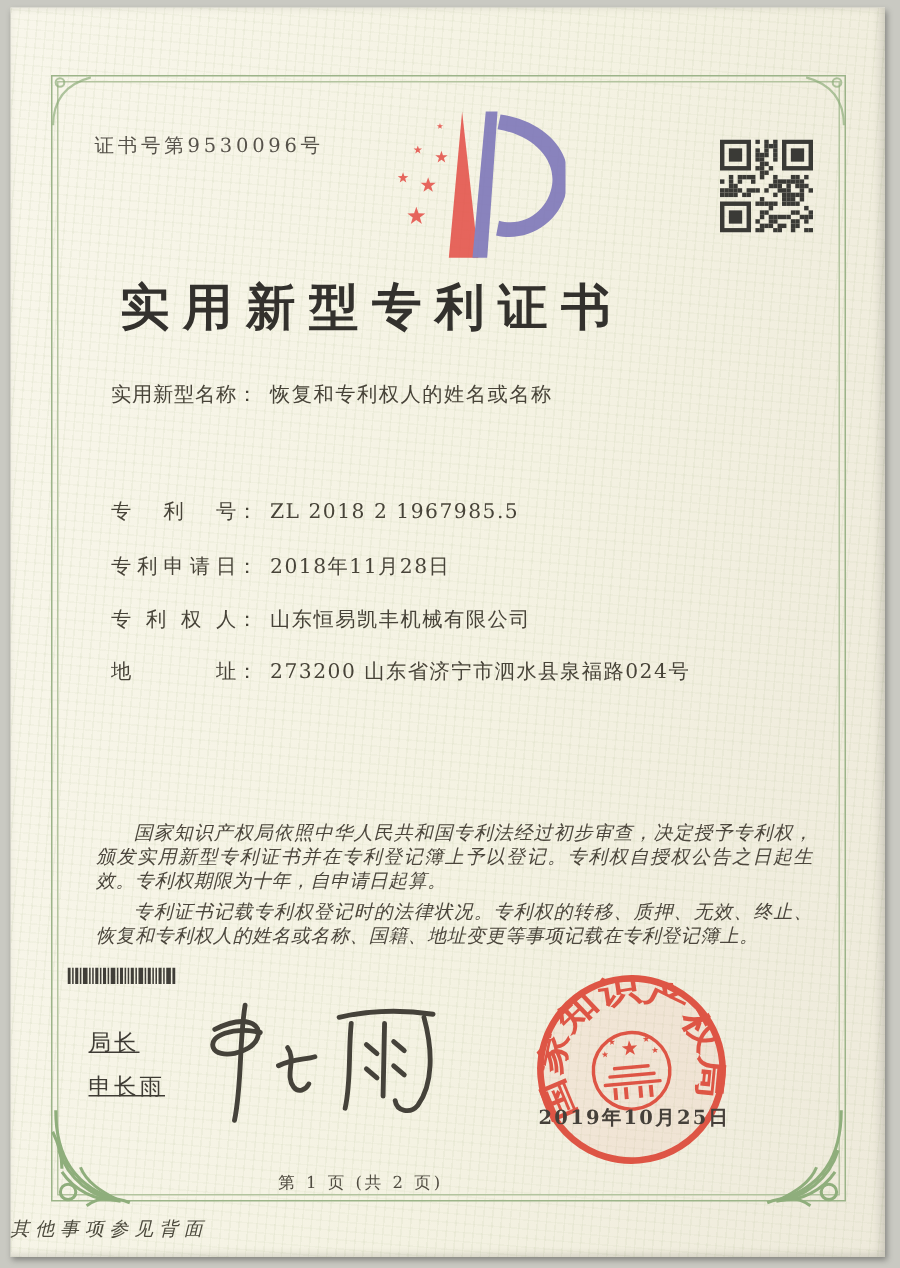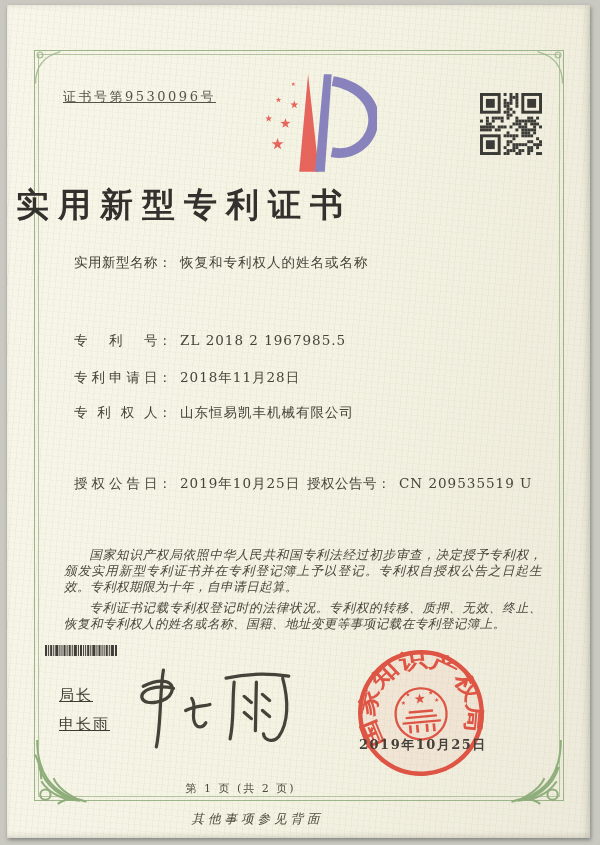--- a/index.html
+++ b/index.html
@@ -17,25 +17,25 @@
     box-shadow: inset -4px 0 6px rgba(0,0,0,0.10), inset 0 -3px 5px rgba(0,0,0,0.06), 1px 2px 4px rgba(0,0,0,0.35);
   }
   .frame{position:absolute;left:27px;top:45px;width:528px;height:749px;border:1px solid #9cb489;}
   .frame-inner{position:absolute;inset:3px;border:1px solid #b3c49f;}
   .orn{position:absolute;}
   .orn.bl{left:-4px;bottom:-8px;width:72px;height:72px;}
   .orn.br{right:-4px;bottom:-8px;width:72px;height:72px;transform:scaleX(-1);}
   .orn.tl{left:-3px;top:-4px;width:40px;height:40px;transform:scaleY(-1);opacity:.7;}
   .orn.tr{right:-3px;top:-4px;width:40px;height:40px;transform:scale(-1,-1);opacity:.7;}
 
-  .cert-no{position:absolute;left:56px;top:83px;font-size:13px;letter-spacing:2.5px;color:#56524a;text-decoration:underline;}
+  .cert-no{position:absolute;left:56px;top:83px;font-size:13px;letter-spacing:2.5px;color:#56524a;}
   .logo{position:absolute;left:242px;top:62px;width:128px;height:118px;opacity:.88;}
   .qr{position:absolute;left:473px;top:88px;width:62px;height:62px;}
 
-  .title{position:absolute;left:0;top:178px;width:473px;text-align:left;
+  .title{position:absolute;left:0;top:178px;width:473px;text-align:center;
     font-size:33px;font-weight:700;letter-spacing:9px;text-indent:9px;color:#33312d;}
 
   .frow{position:absolute;left:57px;width:470px;font-size:13.5px;color:#474338;white-space:nowrap;letter-spacing:.5px;}
   .flabel{display:inline-block;width:84px;text-align:justify;text-align-last:justify;margin-left:10px;}
   .colon{display:inline-block;margin-right:8px;}
   .fvalue{letter-spacing:1px;}
   .grant2{position:absolute;left:243px;top:0;}
 
   .paras{position:absolute;left:57px;top:494px;width:478px;color:#4b463c;margin-top:48px;}
   .paras p{margin:0 0 6px 0;font-size:12.6px;line-height:15.8px;text-indent:2em;
@@ -44,22 +44,22 @@
   .barcode{position:absolute;left:38px;top:640px;width:72px;height:11px;}
   .director{position:absolute;left:52px;top:681px;font-size:15px;color:#3e3b34;
     font-family:"DejaVu Sans","Liberation Sans",sans-serif;text-decoration:underline;}
   .director div{margin-bottom:10px;letter-spacing:2px;}
   .signature{position:absolute;left:122px;top:655px;width:182px;height:96px;}
 
   .seal{position:absolute;left:348px;top:642px;width:132px;height:132px;transform:rotate(-5deg);opacity:.93;}
   .seal-date{position:absolute;left:352px;top:731px;font-size:13px;color:#45403a;letter-spacing:1.5px;font-weight:bold;}
 
   .page-info{position:absolute;left:0;top:776px;width:467px;text-align:center;font-size:11px;color:#4f4b40;letter-spacing:2px;}
-  .back-note{position:absolute;left:0;top:806px;width:461px;text-align:center;font-size:12.5px;
-    color:#4c4a3d;letter-spacing:4px;font-style:italic;padding-left:20px;}
+  .back-note{position:absolute;left:0;top:806px;width:461px;text-align:left;font-size:12.5px;
+    color:#4c4a3d;letter-spacing:4px;font-style:italic;}
 </style>
 </head>
 <body>
 
 <div class="paper">
 
   <div class="frame">
     <div class="frame-inner"></div>
     <svg class="orn bl" viewBox="0 0 70 70">
       <g fill="none" stroke="#8fae7c" stroke-width="2">
@@ -260,25 +260,22 @@
   </div>
   <div class="frow" style="top:327px">
     <span class="flabel">专利号</span><span class="colon">：</span><span class="fvalue">ZL 2018 2 1967985.5</span>
   </div>
   <div class="frow" style="top:364px">
     <span class="flabel">专利申请日</span><span class="colon">：</span><span class="fvalue">2018年11月28日</span>
   </div>
   <div class="frow" style="top:399px">
     <span class="flabel">专利权人</span><span class="colon">：</span><span class="fvalue">山东恒易凯丰机械有限公司</span>
   </div>
-  <div class="frow" style="top:470px">
-    <span class="flabel">授权公告日</span><span class="colon">：</span><span class="fvalue">2019年10月25日</span>
-    <span class="grant2">
-      <span>授权公告号</span><span class="colon">：</span><span class="fvalue">CN 209535519 U</span>
-    </span>
+  <div class="frow" style="top:434px">
+    <span class="flabel">地址</span><span class="colon">：</span><span class="fvalue">273200 山东省济宁市泗水县泉福路024号</span>
   </div>
 
   <div class="paras">
     <p>国家知识产权局依照中华人民共和国专利法经过初步审查，决定授予专利权，颁发实用新型专利证书并在专利登记簿上予以登记。专利权自授权公告之日起生效。专利权期限为十年，自申请日起算。</p>
     <p>专利证书记载专利权登记时的法律状况。专利权的转移、质押、无效、终止、恢复和专利权人的姓名或名称、国籍、地址变更等事项记载在专利登记簿上。</p>
   </div>
 
   <svg class="barcode" viewBox="0 0 70 11" preserveAspectRatio="none">
     <g fill="#403e38">
       <rect x="0" y="0" width="2" height="11"></rect>

